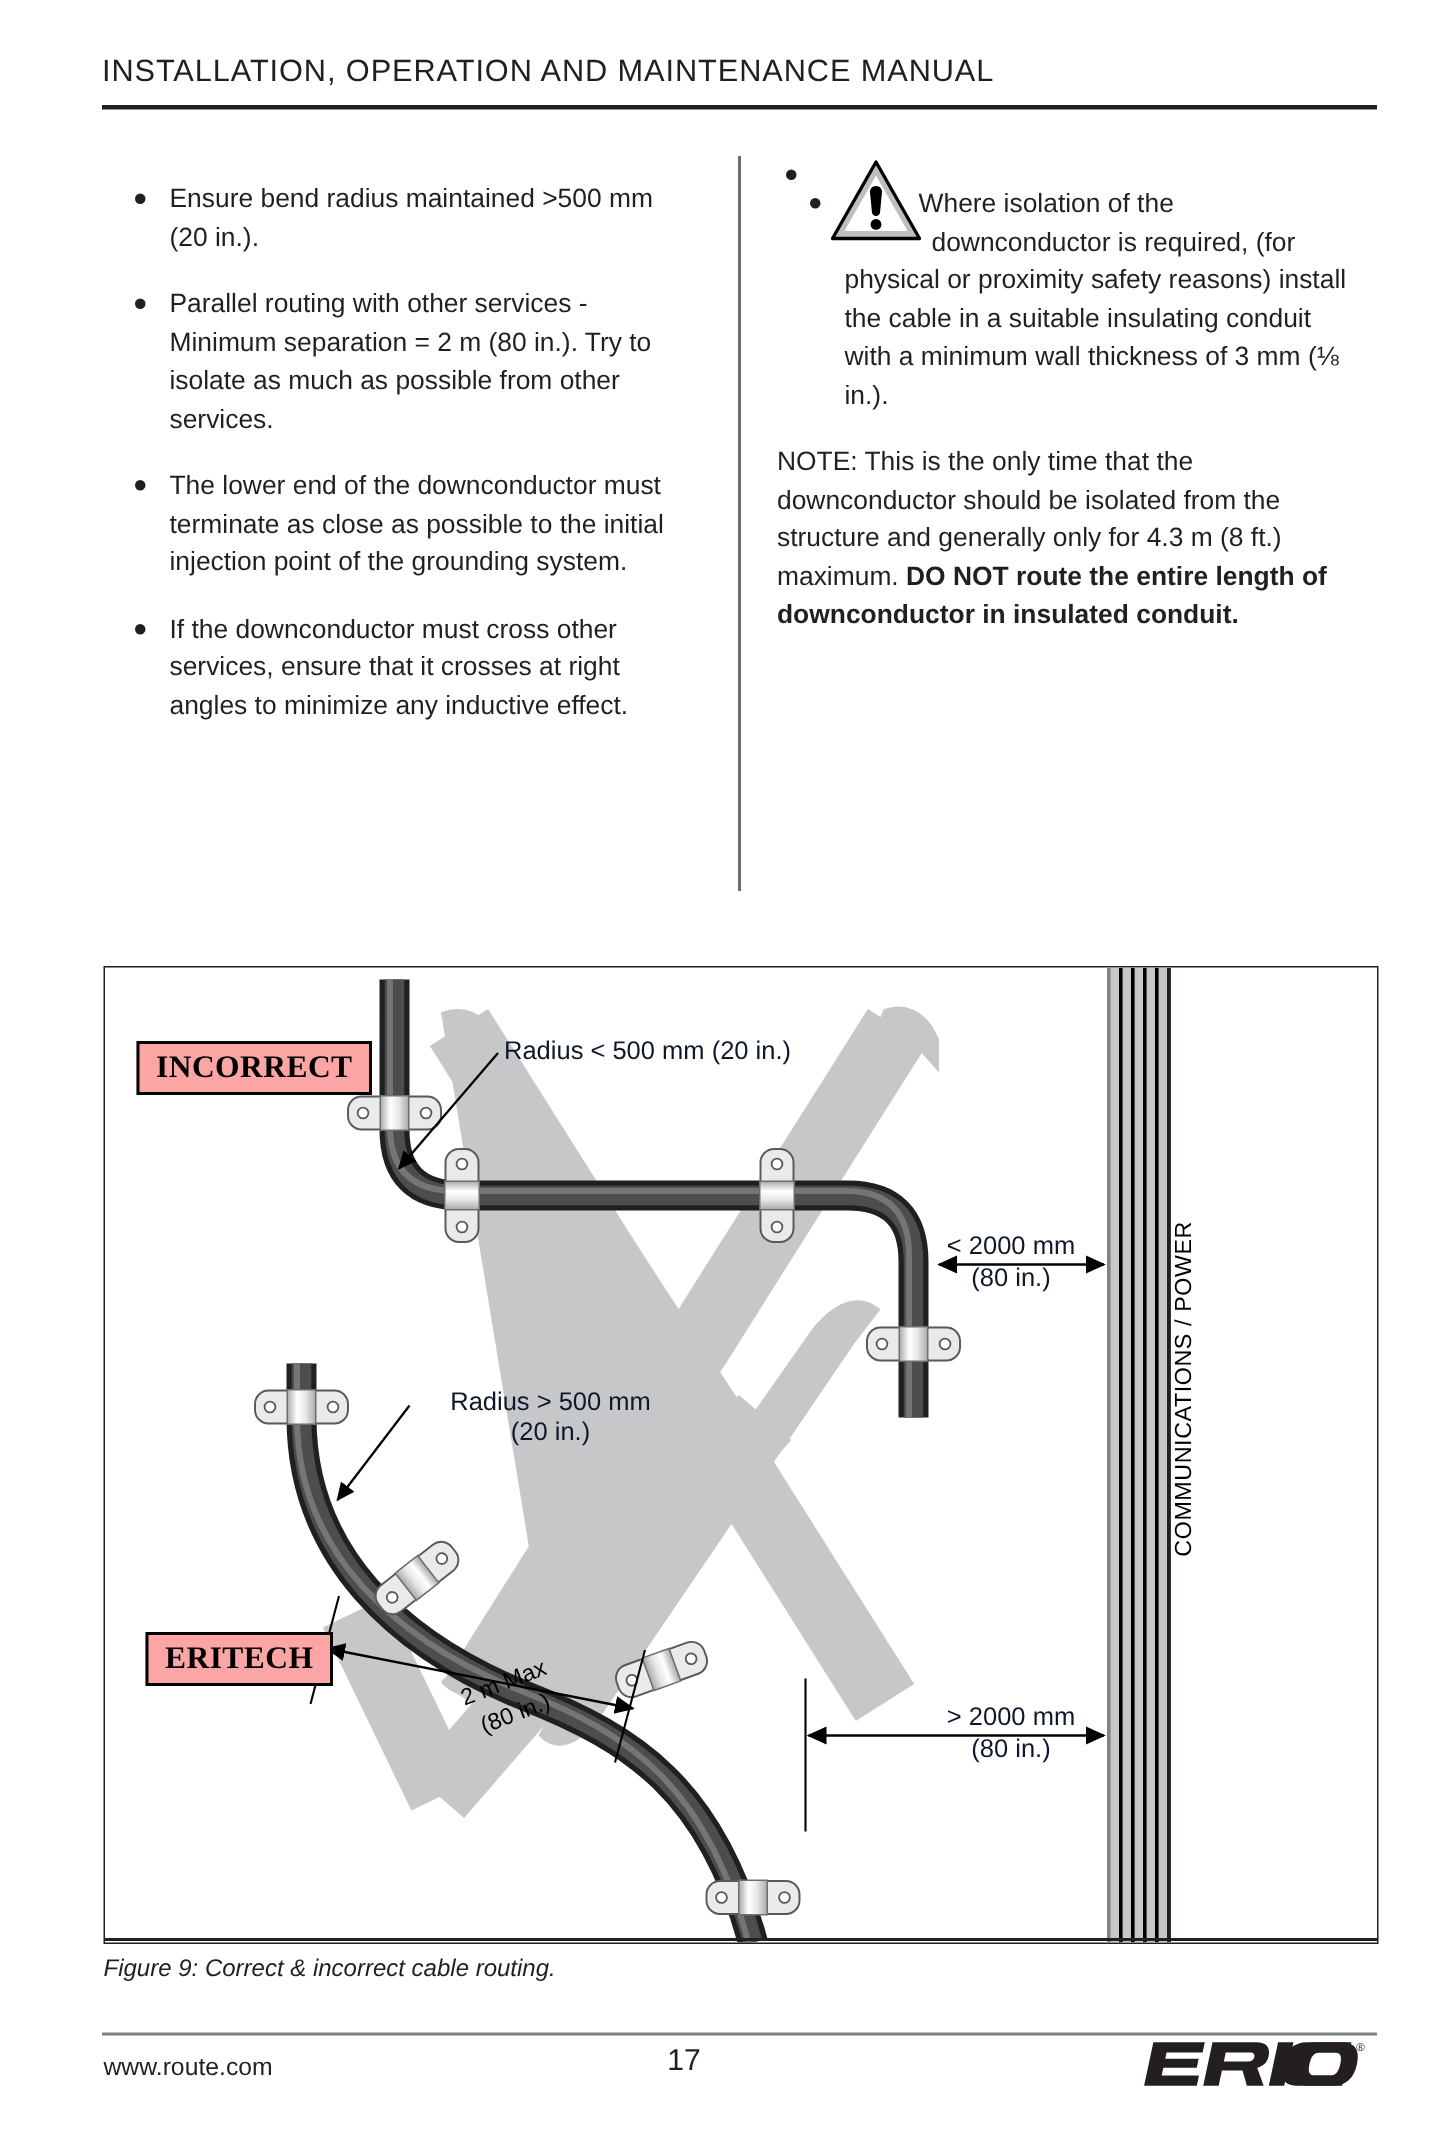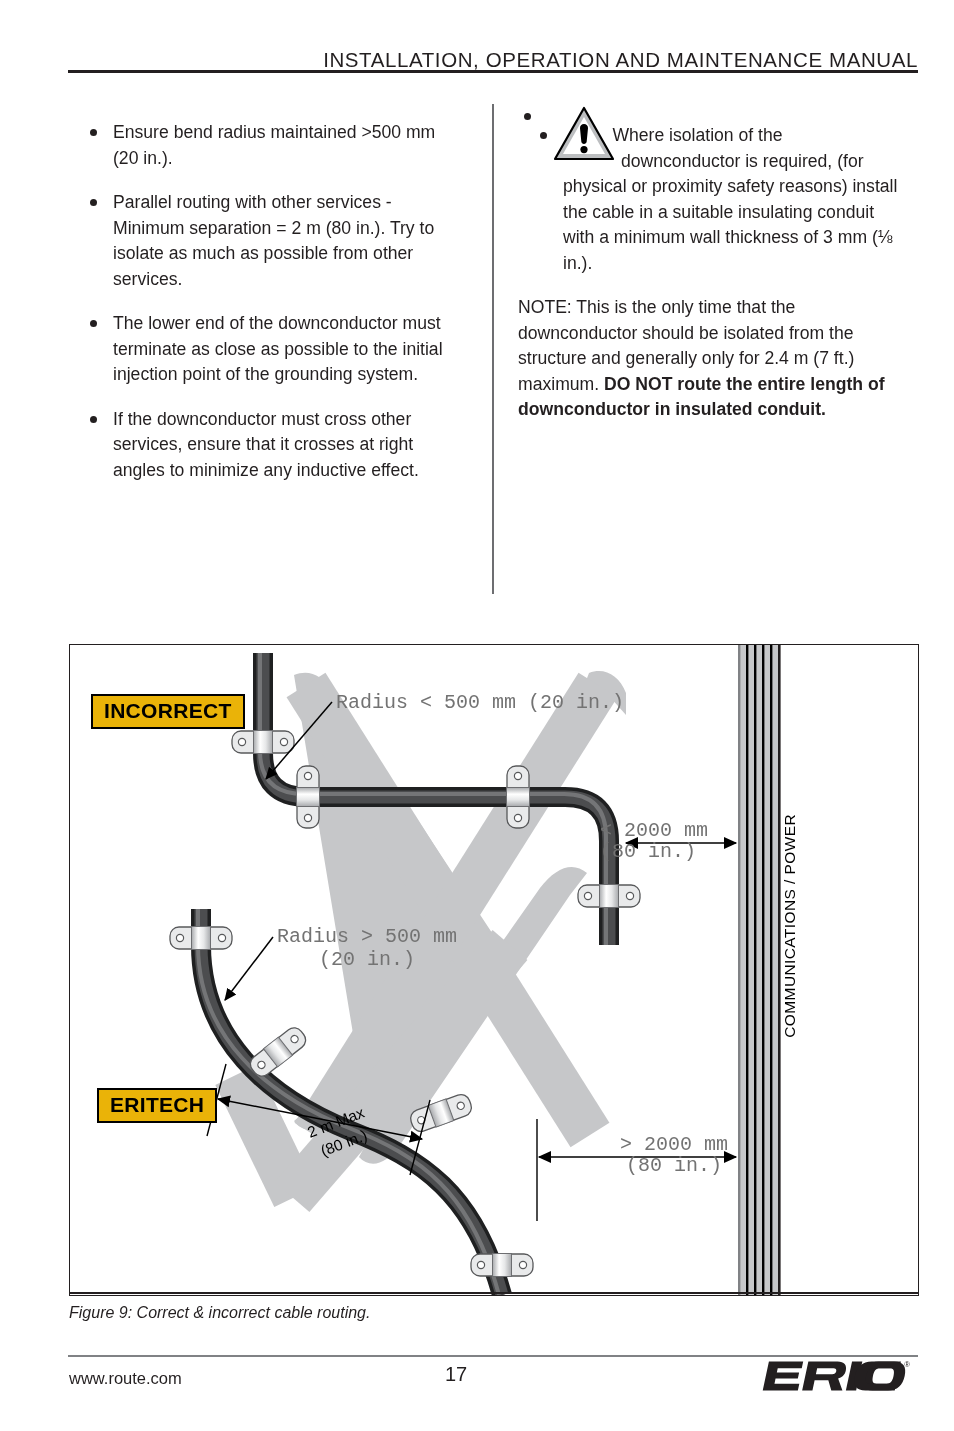--- a/index.html
+++ b/index.html
@@ -18,23 +18,23 @@
 
   .page {
     position: absolute;
     inset: 0;
   }
 
   
   .header {
     position: absolute;
     left: 68px;
-    top: 48px;
+    top: 36px;
     width: 850px;
-    text-align: right;
+    text-align: left;
   }
   .header-title {
     font-size: 20.5px;
     letter-spacing: 0.6px;
     color: #231f20;
     font-family: "Liberation Sans", sans-serif;
     font-weight: 400;
   }
   .header-rule {
     position: absolute;
@@ -136,41 +136,41 @@
   .figure-svg {
     position: absolute;
     left: 0; top: 0;
     width: 848px;
     height: 650px;
   }
 
   .label-box {
     position: absolute;
     border: 2px solid #000000;
-    background: #eab308;
+    background: #fca5a5;
     font-weight: bold;
     font-size: 21px;
     letter-spacing: 0.3px;
     padding: 3px 11px 4px 11px;
     color: #000000;
-    font-family: Liberation Sans, sans-serif;
+    font-family: Liberation Serif, serif;
   }
   .label-incorrect { left: 21px; top: 49px; }
   .label-correct   { left: 27px; top: 443px; }
 
   .fig-text {
     position: absolute;
-    font-size: 20px;
-    color: #737373;
-    font-family: Liberation Mono, monospace;
+    font-size: 17px;
+    color: #0f172a;
+    font-family: Liberation Sans, sans-serif;
     white-space: nowrap;
   }
   .t-radius-lt   { left: 266px; top: 46px; }
   .t-radius-gt   { left: 207px; top: 280px; text-align: center; width: 180px; }
-  .t-dim-upper   { left: 530px; top: 175px; text-align: left; width: 148px; line-height: 21px; }
+  .t-dim-upper   { left: 530px; top: 175px; text-align: center; width: 148px; line-height: 21px; }
   .t-dim-lower   { left: 530px; top: 489px; text-align: center; width: 148px; line-height: 21px; }
 
   .t-2m {
     position: absolute;
     left: 205px;
     top: 466px;
     width: 130px;
     text-align: center;
     font-size: 15.5px;
     line-height: 22px;
@@ -260,21 +260,21 @@
         <polygon points="31,11 52,48 10,48" fill="#ffffff" stroke="none"></polygon>
         <path d="M31,18 C33.4,18 35.2,19.9 35.0,22.2 L33.7,35.5 C33.6,36.9 32.4,38 31,38 C29.6,38 28.4,36.9 28.3,35.5 L27.0,22.2 C26.8,19.9 28.6,18 31,18 Z" fill="#000000"></path>
         <circle cx="31" cy="43.6" r="3.6" fill="#000000"></circle>
       </svg>
     </div>
 
     <ul class="bullets">
       <li><span>Where isolation of the downconductor is required, (for physical or proximity safety reasons) install the cable in a suitable insulating conduit with a minimum wall thickness of 3 mm (⅛ in.).</span></li>
     </ul>
 
-    <p class="note-para"><span>NOTE: This is the only time that the downconductor should be isolated from the structure and generally only for 2.4 m (7 ft.) maximum. </span><span class="note-strong">DO NOT route the entire length of downconductor in insulated conduit.</span></p>
+    <p class="note-para"><span>NOTE: This is the only time that the downconductor should be isolated from the structure and generally only for 4.3 m (8 ft.) maximum. </span><span class="note-strong">DO NOT route the entire length of downconductor in insulated conduit.</span></p>
   </div>
 
   <div class="figure-box">
 
     <svg class="figure-svg" viewBox="0 0 848 650">
       <defs>
         <linearGradient id="cableV" x1="0" y1="0" x2="1" y2="0">
           <stop offset="0%" stop-color="#6a6b6d"></stop>
           <stop offset="18%" stop-color="#2f3032"></stop>
           <stop offset="42%" stop-color="#58595b"></stop>

